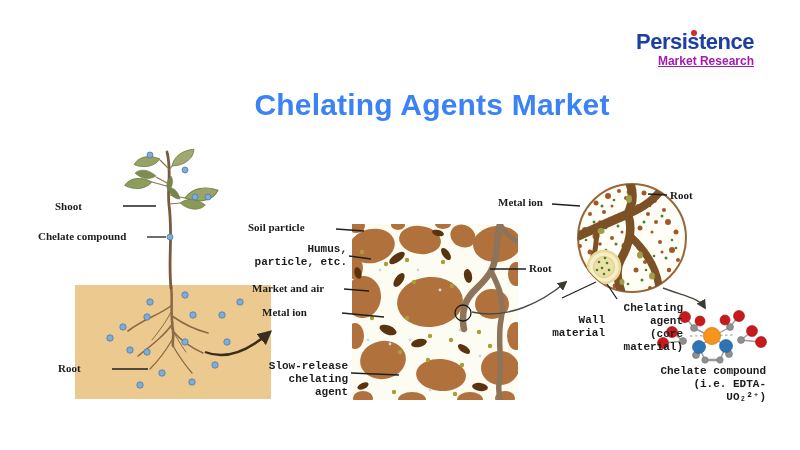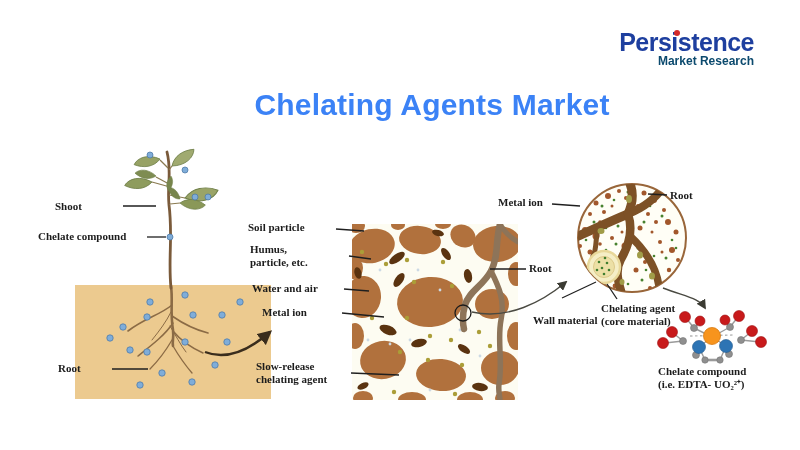--- a/index.html
+++ b/index.html
@@ -1,31 +1,31 @@
 <!DOCTYPE html>
 <html><head>
 <meta charset="utf-8">
 <style>
   html,body{margin:0;padding:0;background:#fff;}
   .stage{position:relative;width:800px;height:450px;background:#ffffff;overflow:hidden;
          font-family:"Liberation Sans",sans-serif;}
   
   .logo{position:absolute;top:29px;right:46px;text-align:right;}
   .brand{position:relative;display:inline-block;font-family:"Liberation Sans",sans-serif;
-         font-weight:bold;font-size:25px;letter-spacing:-0.5px;color:#1e3f9f;line-height:26px;}
+         font-weight:bold;font-size:22px;letter-spacing:-0.5px;color:#1e3f9f;line-height:26px;}
   .idot{position:absolute;left:55px;top:1px;width:6px;height:6px;border-radius:50%;background:#d42a2a;}
   .tagline{font-family:"Liberation Sans",sans-serif;font-weight:bold;font-size:12px;
-           color:#0c4a6e;margin-top:-1px;}
+           color:#a21caf;margin-top:-1px;text-decoration:underline;}
   
   .title{position:absolute;top:88px;left:0;width:100%;margin:0;text-align:center;
          font-size:30px;font-weight:bold;color:#3b82f6;letter-spacing:0.2px;padding-left:32px;}
   
   .lbl{position:absolute;font-family:"Liberation Serif",serif;font-weight:bold;
        font-size:11px;line-height:13px;color:#1c1c1c;}
-  .r{text-align:left;} .c{text-align:left;} .l{text-align:left;}
+  .r{text-align:left;} .c{text-align:right;font-family:Liberation Mono, monospace;} .l{text-align:left;}
   svg.art{position:absolute;left:0;top:0;}
 </style>
 </head>
 <body>
 
 <div class="stage">
 
   <div class="logo">
     <div class="brand">
       <span>Persistence</span>
@@ -410,21 +410,21 @@
 
   <div class="lbl r" style="left:55px;top:200px;width:66px;">Shoot</div>
   <div class="lbl r" style="left:38px;top:230px;width:108px;">Chelate compound</div>
   <div class="lbl r" style="left:58px;top:362px;width:52px;">Root</div>
 
   <div class="lbl r" style="left:248px;top:221px;width:84px;">Soil particle</div>
   <div class="lbl c" style="left:250px;top:243px;width:97px;">
     <div>Humus,</div>
     <div>particle, etc.</div>
   </div>
-  <div class="lbl r" style="left:252px;top:282px;width:89px;">Water and air</div>
+  <div class="lbl r" style="left:252px;top:282px;width:89px;">Market and air</div>
   <div class="lbl r" style="left:262px;top:306px;width:77px;">Metal ion</div>
   <div class="lbl c" style="left:256px;top:360px;width:92px;">
     <div>Slow-release</div>
     <div>chelating agent</div>
   </div>
   <div class="lbl l" style="left:529px;top:262px;width:40px;">Root</div>
 
   <div class="lbl r" style="left:498px;top:196px;width:52px;">Metal ion</div>
   <div class="lbl l" style="left:670px;top:189px;width:40px;">Root</div>
   <div class="lbl c" style="left:533px;top:314px;width:72px;">Wall material</div>

